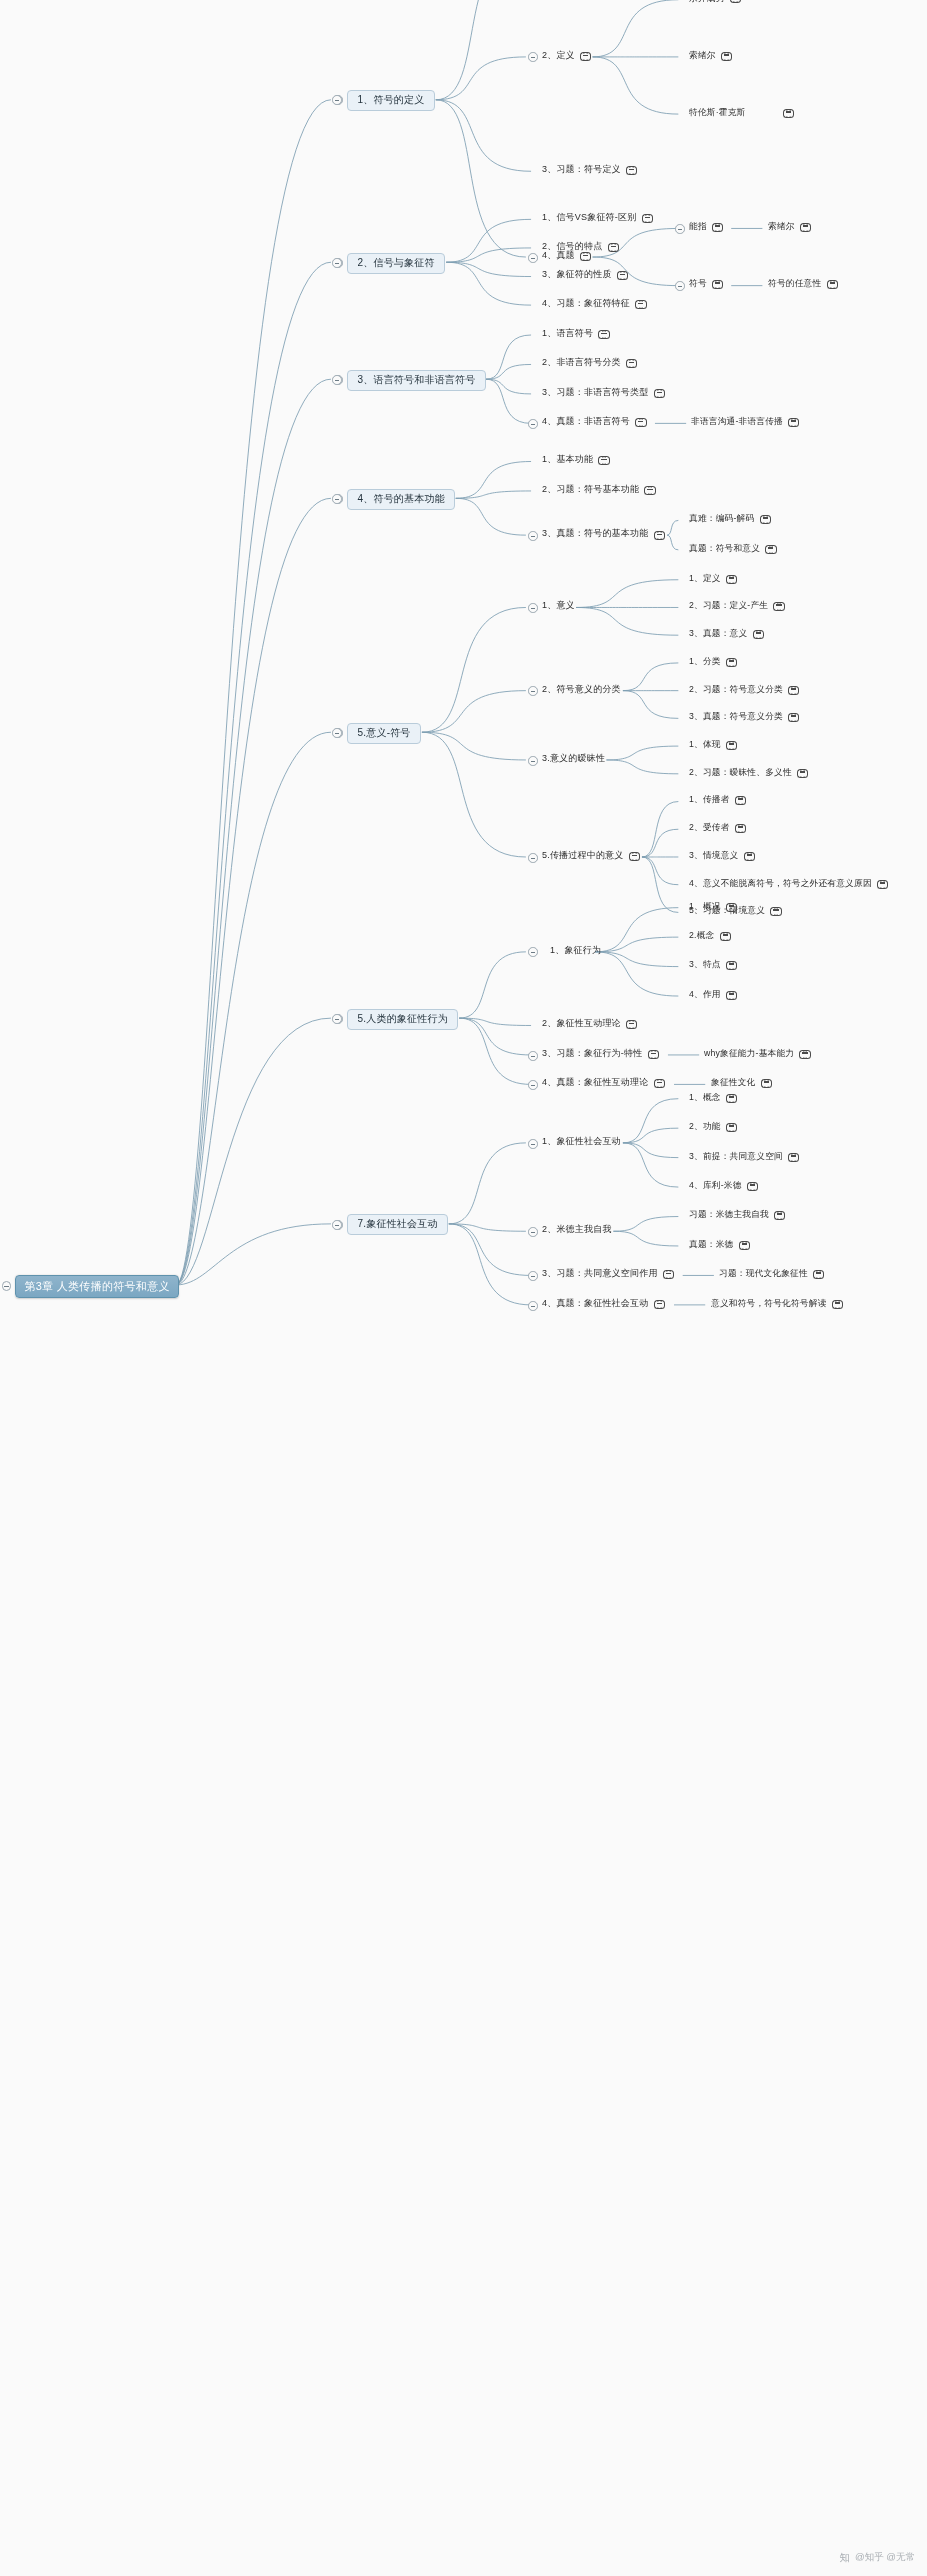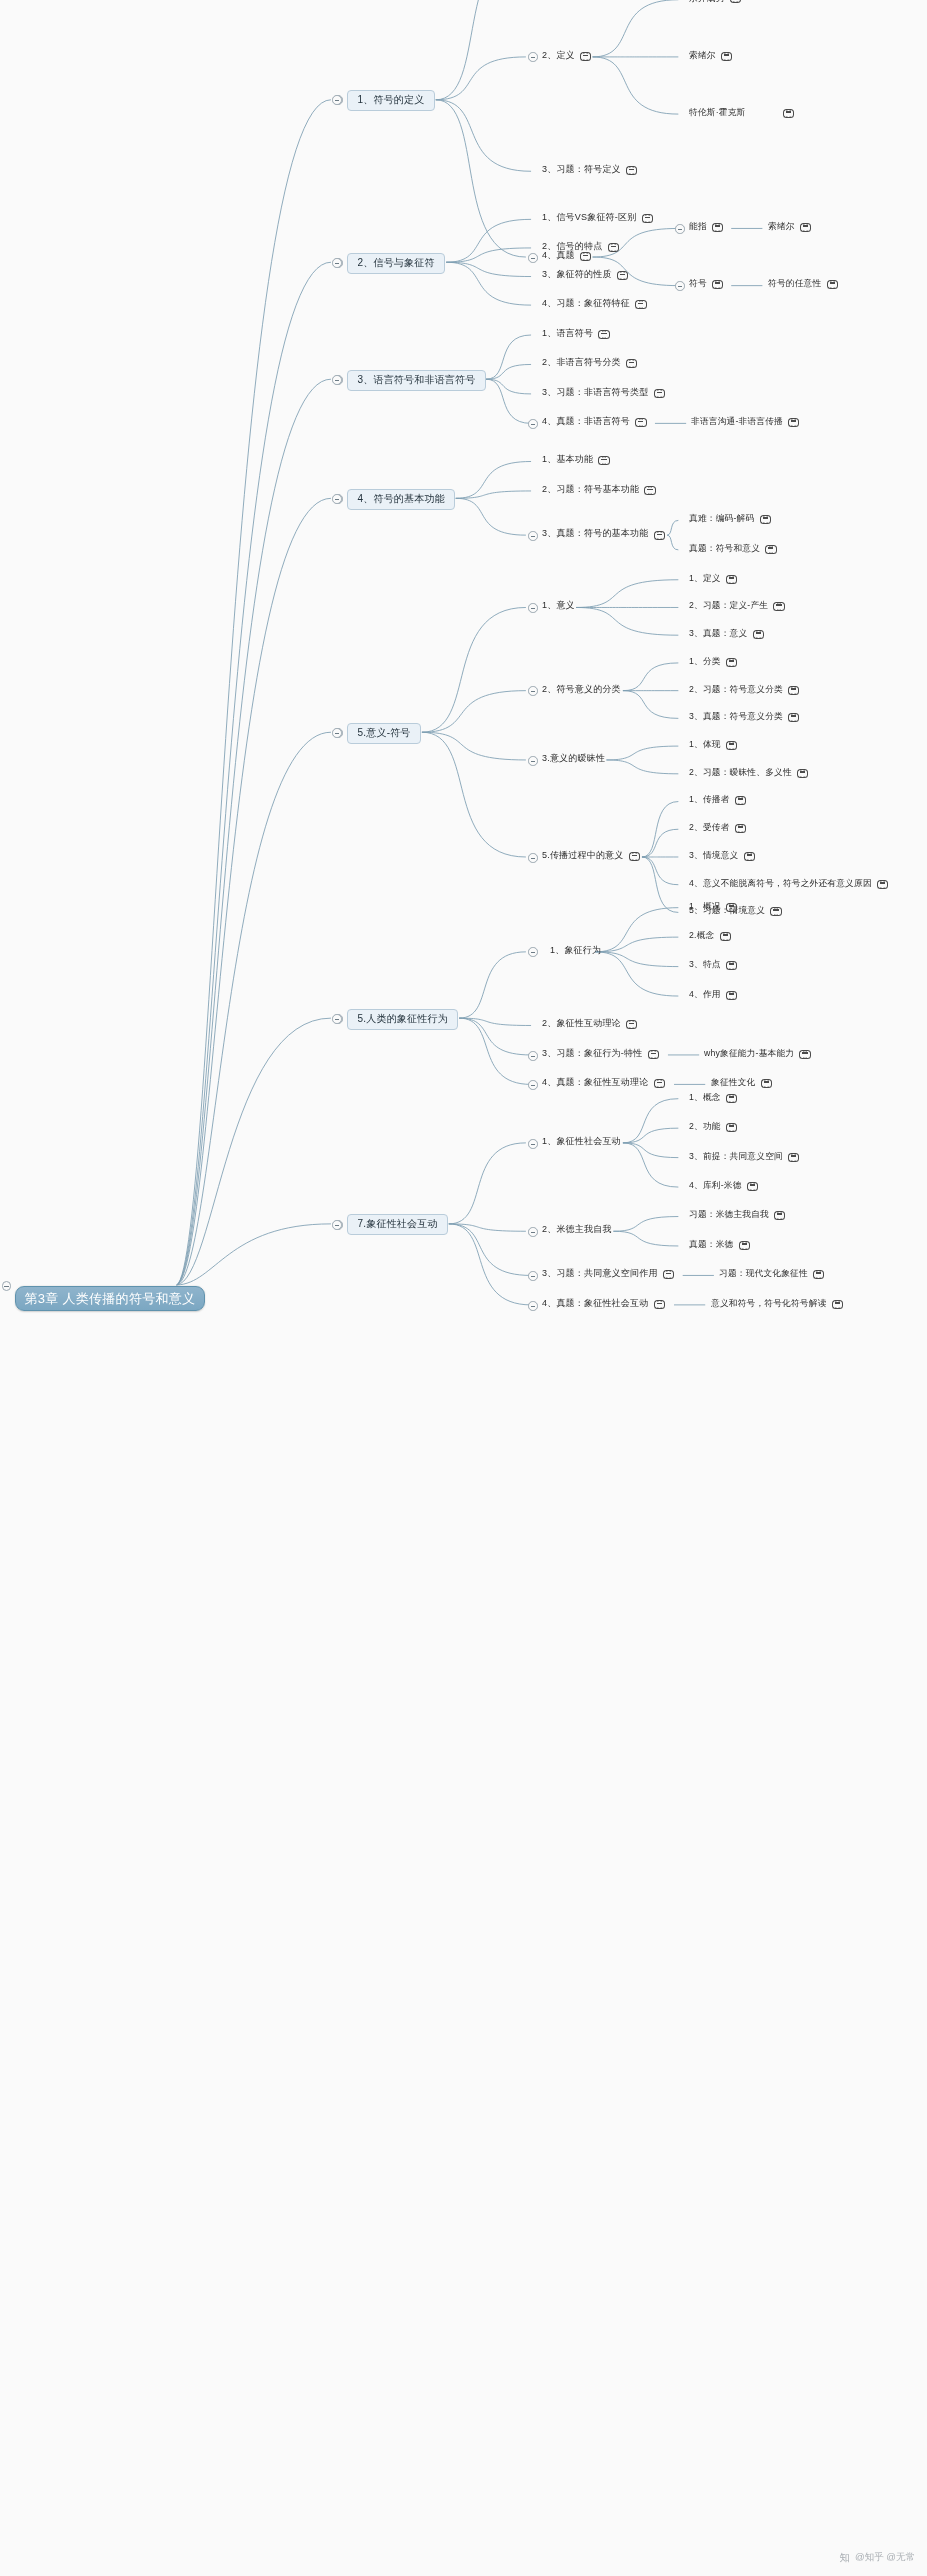--- a/index.html
+++ b/index.html
@@ -25,27 +25,26 @@
     position: absolute;
     display: flex;
     align-items: center;
     white-space: nowrap;
     line-height: 1;
   }
   
   .root {
     background: linear-gradient(180deg,#8fb4cc 0%, #7ba7c2 100%);
     border: 0.9px solid #5f92ad;
-    border-radius: 9px;
+    border-radius: 4px;
     color: #ffffff;
-    font-size: 13px;
+    font-size: 11px;
     padding: 5.2px 8.7px;
     box-shadow: 0 0.9px 1.7px rgba(0,0,0,.18);
     letter-spacing: 0.3px;
-    margin-top: 11px;
   }
   
   .lvl1 {
     background: #eaf1f7;
     border: 0.9px solid #b9ccda;
     border-radius: 4px;
     color: #23323c;
     font-size: 10px;
     padding: 4.3px 9.5px;
     letter-spacing: 0.2px;

